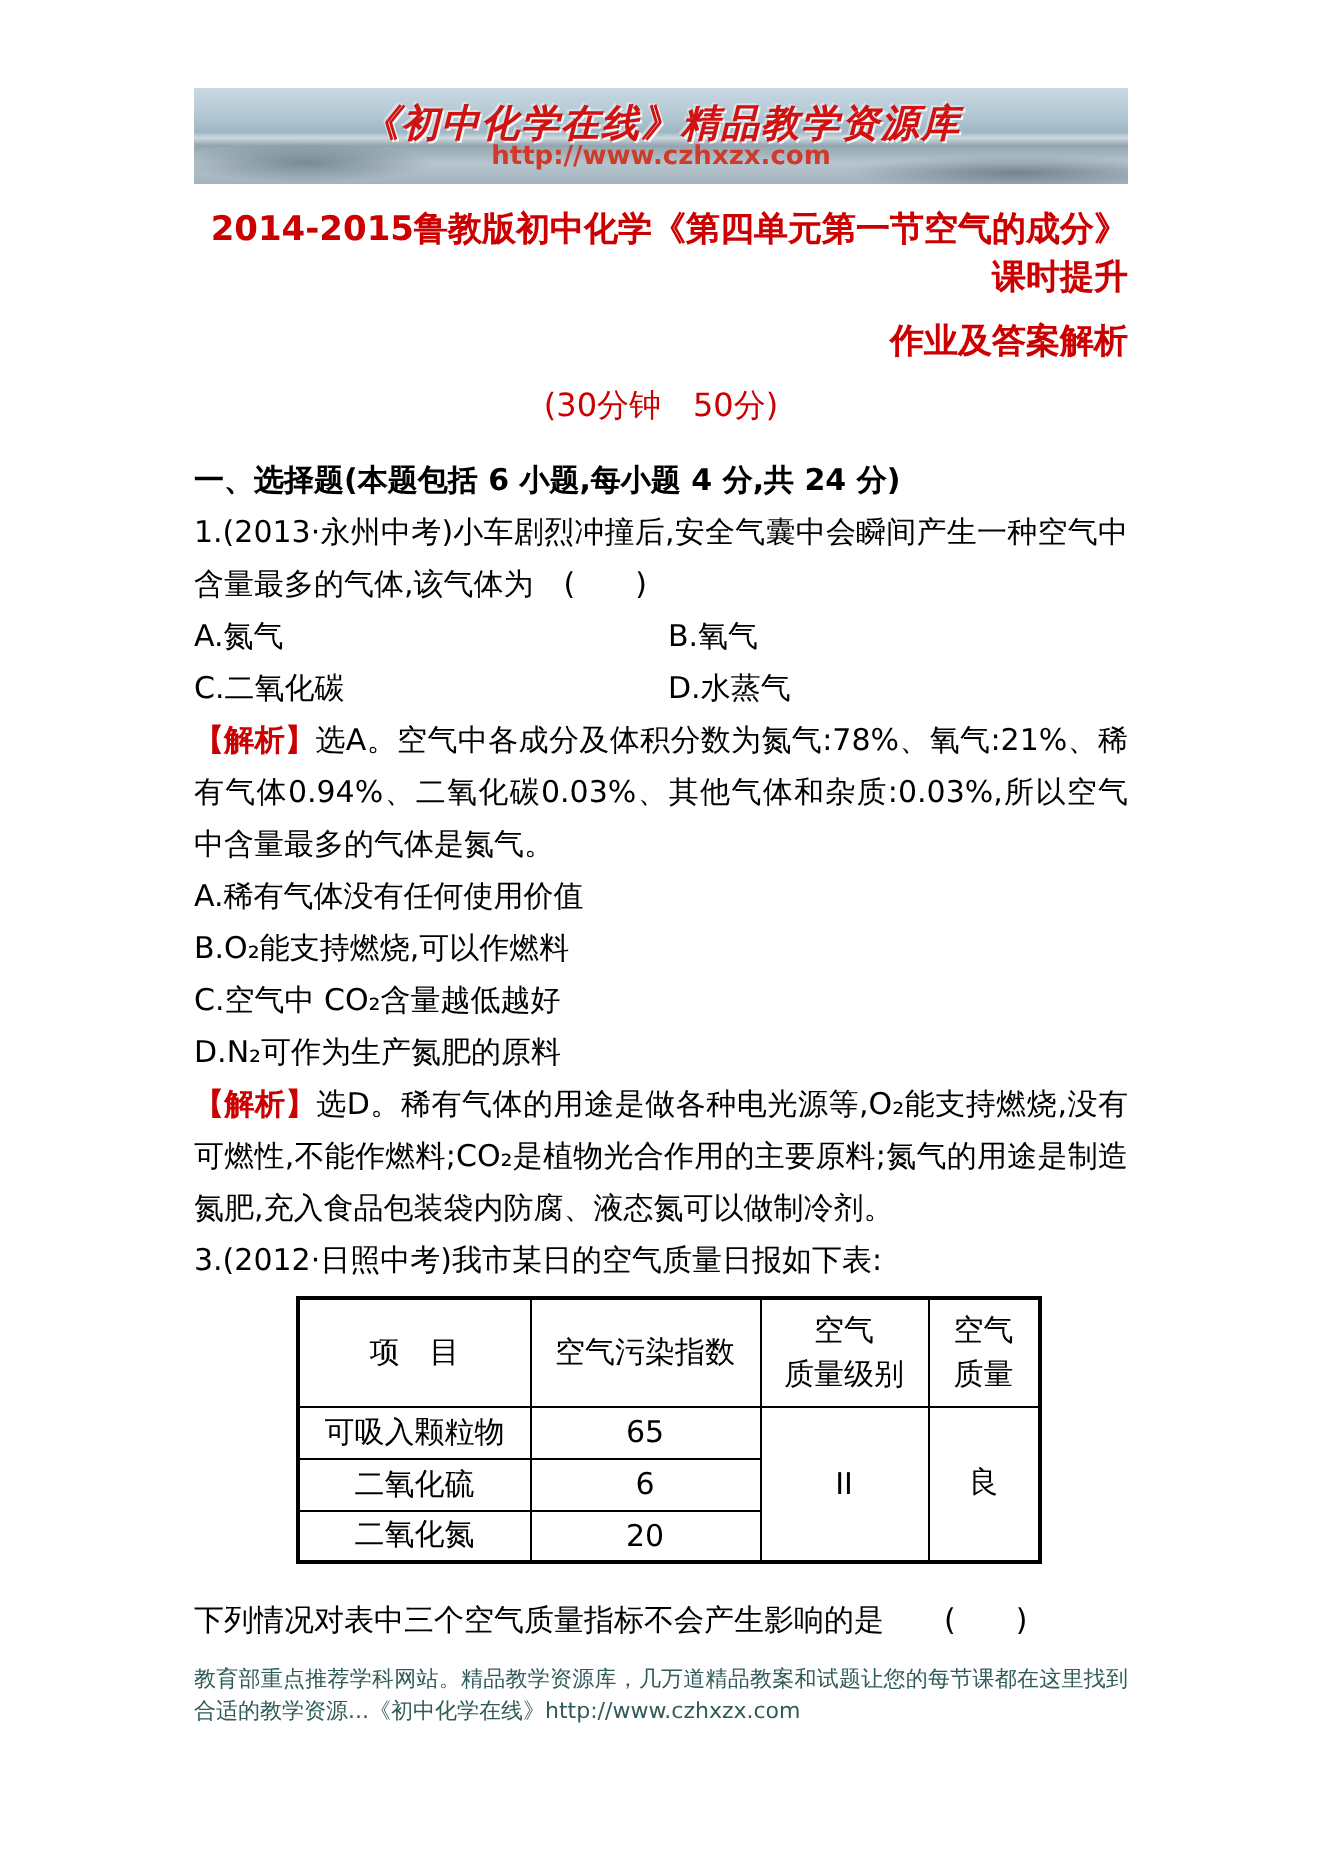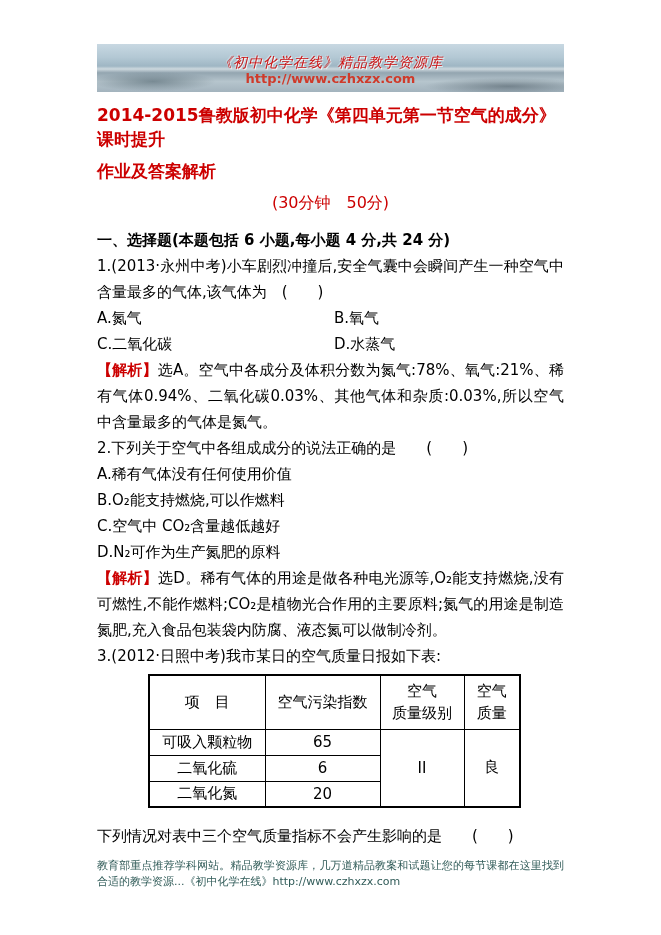--- a/index.html
+++ b/index.html
@@ -17,33 +17,33 @@
     margin: 44px auto 0 auto;
     width: 467px; height: 48px;
     display: flex; flex-direction: column; align-items: center; justify-content: center;
     background:
       radial-gradient(ellipse 90px 14px at 12% 78%, rgba(70,90,100,.55), rgba(70,90,100,0) 70%),
       radial-gradient(ellipse 120px 12px at 88% 88%, rgba(60,75,85,.5), rgba(60,75,85,0) 70%),
       linear-gradient(180deg, #c8d8e2 0%, #b3c8d4 28%, #9fb6c4 46%, #cdd8de 52%, #93a5b0 60%, #b6c5cd 78%, #a3b3bd 100%);
     overflow: hidden;
   }
   .banner-brand {
-    font-size: 14px; font-weight: normal; font-style: italic;
+    font-size: 19px; font-weight: bold; font-style: italic;
     color: #d01212; letter-spacing: 1px; line-height: 24px;
     text-shadow: 1px 1px 0 rgba(255,255,255,.85), -1px -1px 0 rgba(255,255,255,.4);
     white-space: nowrap;
   }
   .banner-url {
     font-size: 13px; font-weight: bold; color: #cf3a2a;
     line-height: 14px; margin-top: -2px; text-decoration: none;
   }
 
   
   .doc-title {
-    margin-top: 11px; text-align: left;
+    margin-top: 11px; text-align: right;
     font-size: 17px; font-weight: bold; color: #cc0000; line-height: 24px;
   }
   .doc-title.second { margin-top: 8px; }
   .time-score {
     margin-top: 8px; text-align: center;
     font-size: 16px; font-weight: normal; color: #cc0000; line-height: 24px;
   }
 
   
   .section-heading { margin-top: 12px; font-size: 15px; font-weight: bold; line-height: 26px; }
@@ -95,21 +95,20 @@
 
     <p class="stem">1.(2013·永州中考)小车剧烈冲撞后,安全气囊中会瞬间产生一种空气中含量最多的气体,该气体为　(　　)</p>
     <div class="opts-grid">
       <span>A.氮气</span>
       <span>B.氧气</span>
       <span>C.二氧化碳</span>
       <span>D.水蒸气</span>
     </div>
     <p class="analysis"><span class="analysis-label">【解析】</span><span>选A。空气中各成分及体积分数为氮气:78%、氧气:21%、稀有气体0.94%、二氧化碳0.03%、其他气体和杂质:0.03%,所以空气中含量最多的气体是氮气。</span></p>
 
-    <p class="stem">2.下列关于空气中各组成成分的说法正确的是　　(　　)</p>
     <p class="optline">A.稀有气体没有任何使用价值</p>
     <p class="optline">B.O₂能支持燃烧,可以作燃料</p>
     <p class="optline">C.空气中 CO₂含量越低越好</p>
     <p class="optline">D.N₂可作为生产氮肥的原料</p>
     <p class="analysis"><span class="analysis-label">【解析】</span><span>选D。稀有气体的用途是做各种电光源等,O₂能支持燃烧,没有可燃性,不能作燃料;CO₂是植物光合作用的主要原料;氮气的用途是制造氮肥,充入食品包装袋内防腐、液态氮可以做制冷剂。</span></p>
 
     <p class="stem">3.(2012·日照中考)我市某日的空气质量日报如下表:</p>
 
     <table class="aq-table">
       <colgroup>

